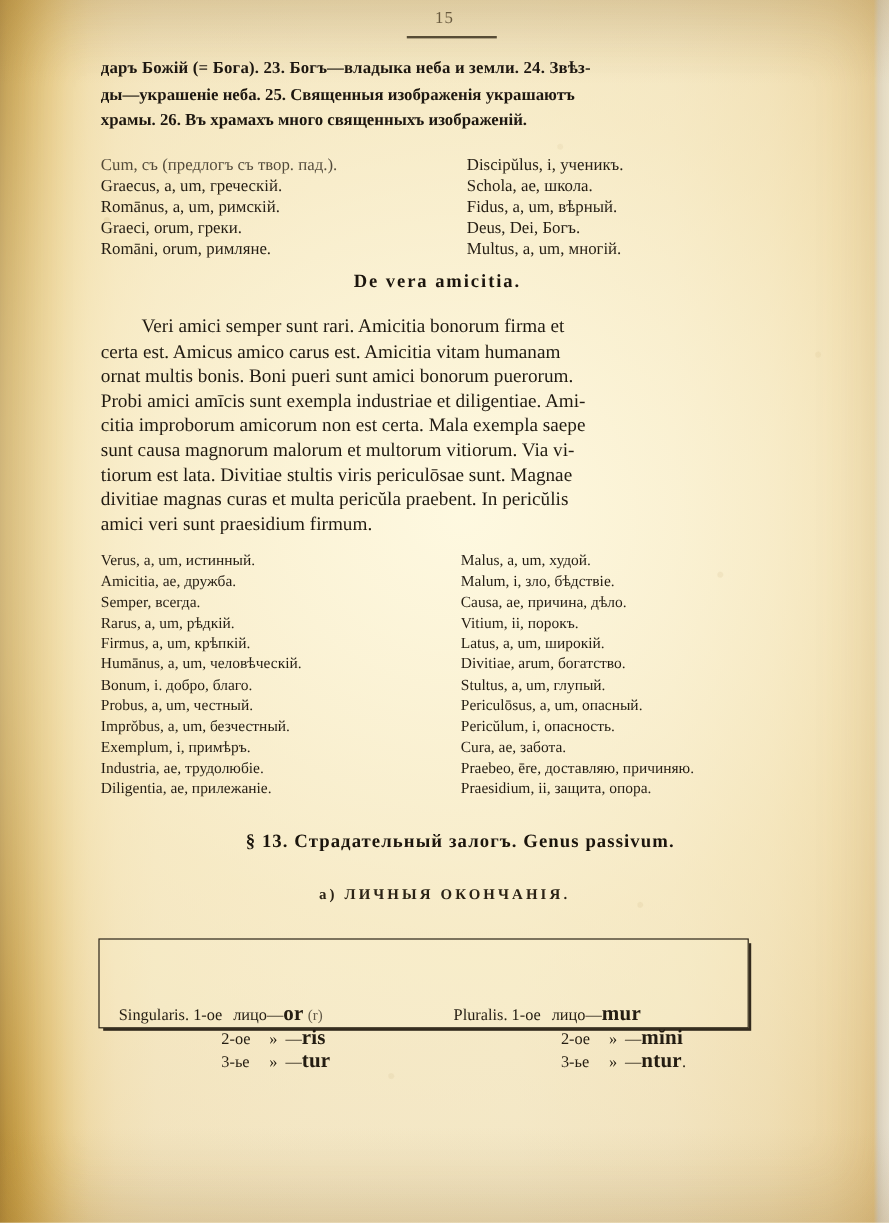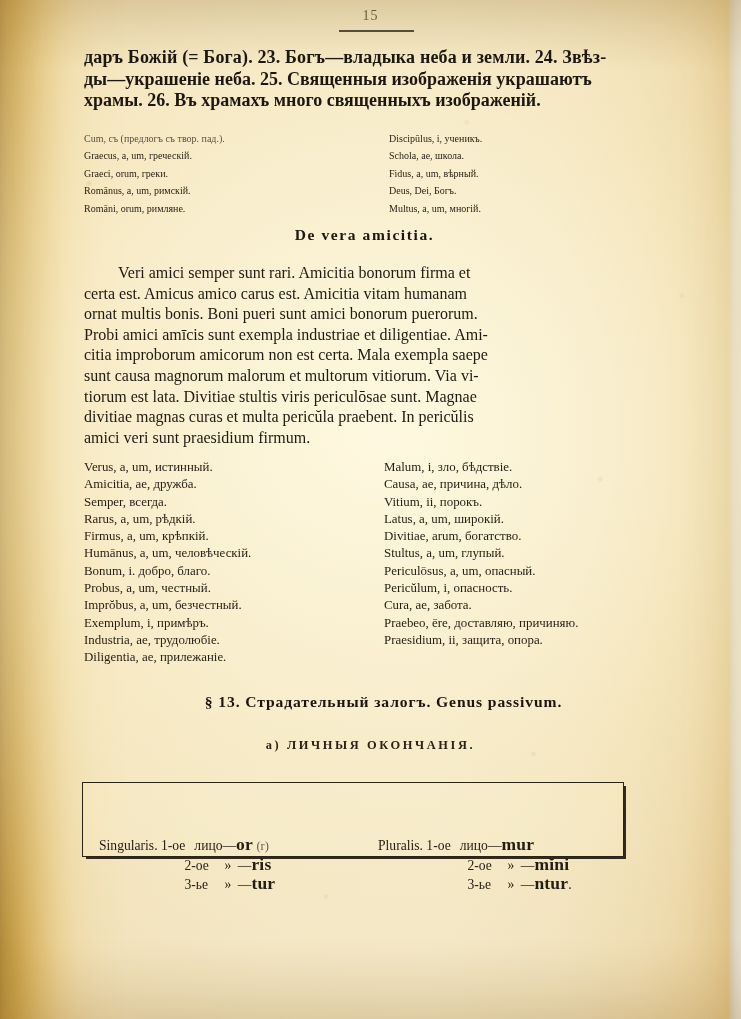--- a/index.html
+++ b/index.html
@@ -71,34 +71,34 @@
     background: #413venue;
     background: #3d3220;
     opacity: 0.85;
   }
 
   
   .para-ru {
     position: absolute;
     left: 84px;
     width: 578px;
-    font-size: 18px;
+    font-size: 14px;
     line-height: 21.5px;
     text-align: justify;
     color: #1d1710;
     font-weight: 600;
   }
   .para-ru .ln { display: block; white-space: nowrap; }
   #para-top { top: 47px; }
   #para-top .ln:nth-child(1) { letter-spacing: 0.15px; }
 
   
   .vocab {
     position: absolute;
-    font-size: 10px;
+    font-size: 14px;
     line-height: 17.4px;
     color: #241d13;
   }
   .vocab .col {
     position: absolute;
     top: 0;
   }
   .vocab .row { white-space: nowrap; display: block; }
 
   #vocab1 { top: 130px; left: 84px; width: 590px; height: 90px; }
@@ -213,22 +213,22 @@
     <div class="para-ru" id="para-top">
       <span class="ln">даръ Божій (= Бога). 23. Богъ—владыка неба и земли. 24. Звѣз-</span>
       <span class="ln">ды—украшеніе неба. 25. Священныя изображенія украшаютъ</span>
       <span class="ln">храмы. 26. Въ храмахъ много священныхъ изображеній.</span>
     </div>
 
     <div class="vocab" id="vocab1">
       <div class="col col-l">
         <span class="row dim">Cum, съ (предлогъ съ твор. пад.).</span>
         <span class="row">Graecus, a, um, греческій.</span>
+        <span class="row">Romānus, a, um, римскій.</span>
         <span class="row">Graeci, orum, греки.</span>
-        <span class="row">Romānus, a, um, римскій.</span>
         <span class="row">Romāni, orum, римляне.</span>
       </div>
       <div class="col col-r">
         <span class="row">Discipŭlus, i, ученикъ.</span>
         <span class="row">Schola, ae, школа.</span>
         <span class="row">Fidus, a, um, вѣрный.</span>
         <span class="row">Deus, Dei, Богъ.</span>
         <span class="row">Multus, a, um, многій.</span>
       </div>
     </div>
@@ -255,20 +255,21 @@
         <span class="row">Firmus, a, um, крѣпкій.</span>
         <span class="row">Humānus, a, um, человѣческій.</span>
         <span class="row">Bonum, i. добро, благо.</span>
         <span class="row">Probus, a, um, честный.</span>
         <span class="row">Imprŏbus, a, um, безчестный.</span>
         <span class="row">Exemplum, i, примѣръ.</span>
         <span class="row">Industria, ae, трудолюбіе.</span>
         <span class="row">Diligentia, ae, прилежаніе.</span>
       </div>
       <div class="col col-r">
+        <span class="row">Malus, a, um, худой.</span>
         <span class="row">Malum, i, зло, бѣдствіе.</span>
         <span class="row">Causa, ae, причина, дѣло.</span>
         <span class="row">Vitium, ii, порокъ.</span>
         <span class="row">Latus, a, um, широкій.</span>
         <span class="row">Divitiae, arum, богатство.</span>
         <span class="row">Stultus, a, um, глупый.</span>
         <span class="row">Periculōsus, a, um, опасный.</span>
         <span class="row">Pericŭlum, i, опасность.</span>
         <span class="row">Cura, ae, забота.</span>
         <span class="row">Praebeo, ēre, доставляю, причиняю.</span>

